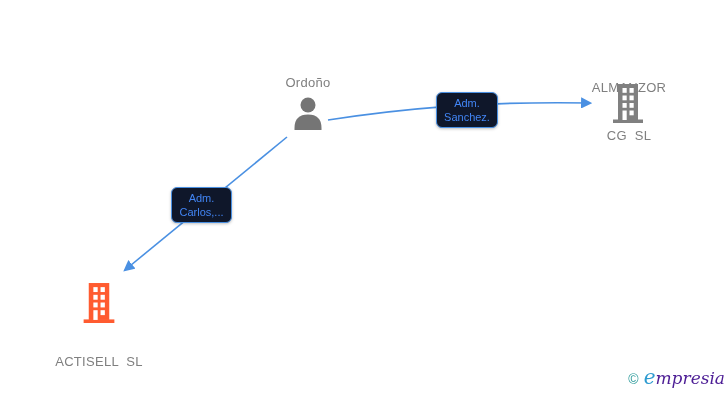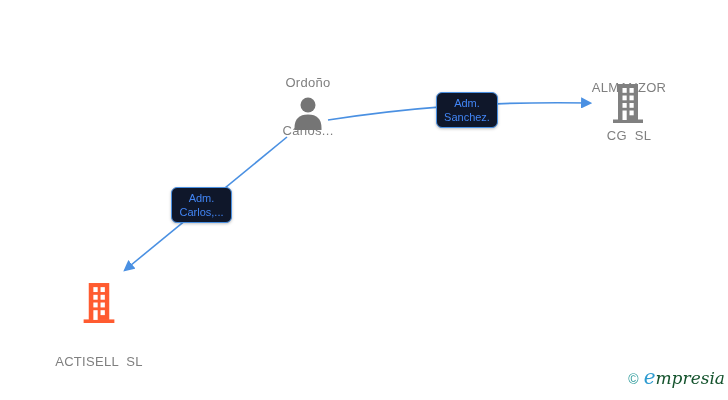--- a/index.html
+++ b/index.html
@@ -28,40 +28,39 @@
   }
   .edge-label-mancom { left:436px; top:92px;  width:50px; }
   .edge-label-unico  { left:171px; top:187px; width:49px; }
   .footer-logo {
     position:absolute; right:3px; bottom:3px; z-index:4;
     display:flex; align-items:baseline; gap:5px; cursor:pointer;
   }
   .copyright-symbol { color:#2e9c9c; font-size:14px; }
   .brand { font-family:"DejaVu Serif", serif; font-style:italic; font-size:17px; }
   .brand-e { color:#2d9bd0; font-size:20px; }
-  .brand-rest { color:#14532d; }
+  .brand-rest { color:#4c1d95; }
 </style>
 </head>
 <body>
 
 <div class="stage">
 
   <svg class="edges-layer" width="728" height="400" viewBox="0 0 728 400">
     <defs>
       <marker id="arrowhead" viewBox="0 0 10 10" refX="8" refY="5" markerWidth="7" markerHeight="7" orient="auto-start-reverse">
         <path d="M0,0 L10,5 L0,10 z" fill="#4a90e2"></path>
       </marker>
     </defs>
     <path d="M 328 120 C 400 109, 480 101, 590 103" fill="none" stroke-width="1.6" marker-end="url(#arrowhead)" stroke="#4a90e2"></path>
     <path d="M 287 137 L 125 270" fill="none" stroke-width="1.6" marker-end="url(#arrowhead)" stroke="#4a90e2"></path>
   </svg>
 
   <div class="node person-name node-label">
     <div>Ordoño</div>
-    <div>Carlos...</div>
   </div>
   <div class="node person-icon-wrap">
     <svg width="30" height="33" viewBox="0 0 30 33">
       <circle cx="15" cy="8" r="7.5" fill="#757575"></circle>
       <path d="M 1.5 33 L 1.5 31 Q 1.5 17.5 15 17.5 Q 28.5 17.5 28.5 31 L 28.5 33 Z" fill="#757575"></path>
     </svg>
   </div>
 
   <div class="node almanzor-name node-label">
     <div>ALMANZOR</div>

